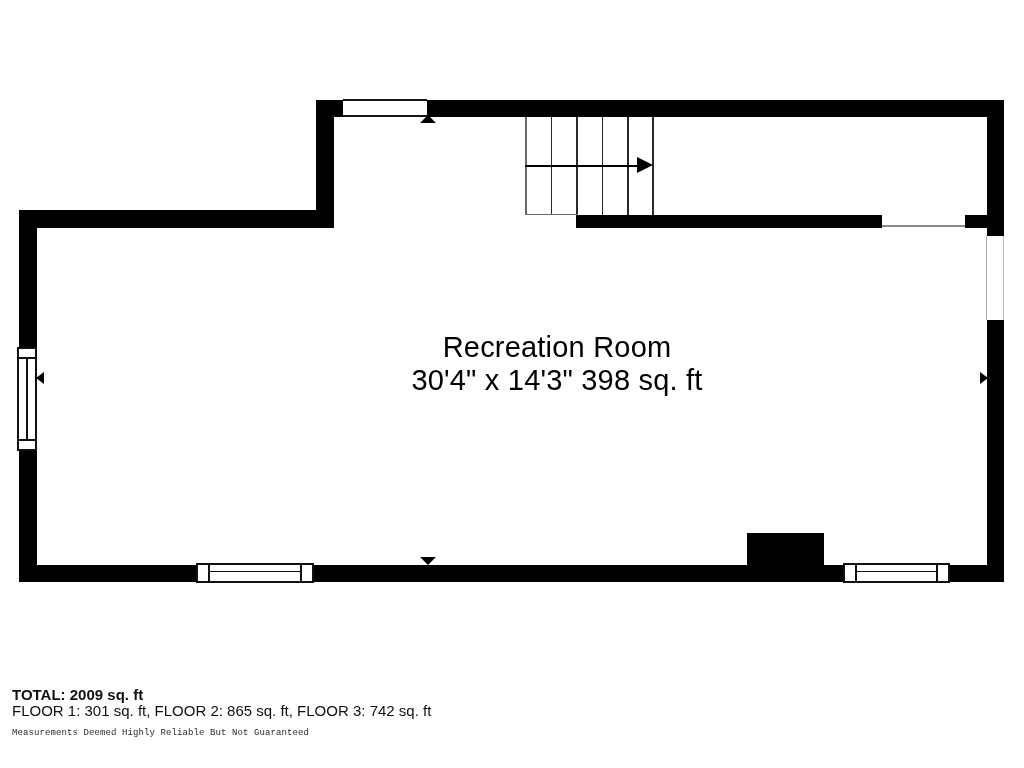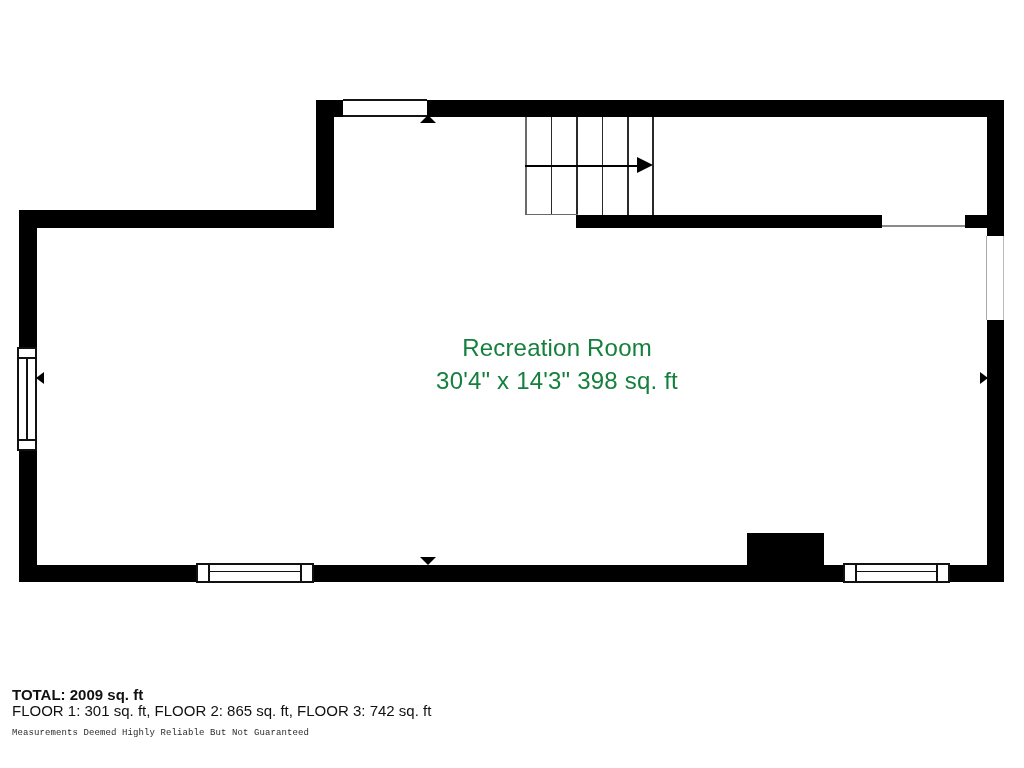--- a/index.html
+++ b/index.html
@@ -75,22 +75,22 @@
   
   .marker { position: absolute; width: 0; height: 0; }
   .m-up    { left: 420px; top: 115px; border-left: 8px solid transparent; border-right: 8px solid transparent; border-bottom: 8px solid #000; }
   .m-down  { left: 420px; top: 557px; border-left: 8px solid transparent; border-right: 8px solid transparent; border-top: 8px solid #000; }
   .m-left  { left: 36px;  top: 372px; border-top: 6px solid transparent; border-bottom: 6px solid transparent; border-right: 8px solid #000; }
   .m-right { left: 980px; top: 372px; border-top: 6px solid transparent; border-bottom: 6px solid transparent; border-left: 8px solid #000; }
 
   
   .room-label {
     position: absolute; left: 212px; top: 331px; width: 690px;
-    text-align: center; color: #15803d;
-    font-size: 24px; line-height: 33px; letter-spacing: 0.2px;
+    text-align: center; color: #000000;
+    font-size: 29px; line-height: 33px; letter-spacing: 0.2px;
   }
 
   
   .summary {
     position: absolute; left: 12px; top: 687px; width: 1024px;
     text-align: left; color: #111;
     font-size: 15px; line-height: 15.6px;
   }
   .summary .total { font-weight: 700; }
   .summary .disclaimer { font-size: 9px; margin-top: 8px; color: #2a2a2a; letter-spacing: 0.1px; font-family: Liberation Mono, monospace; }

